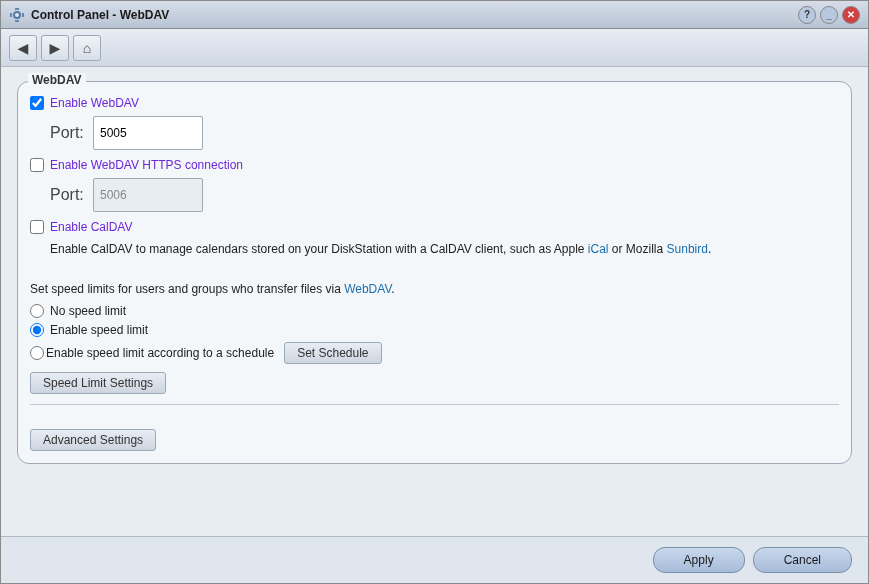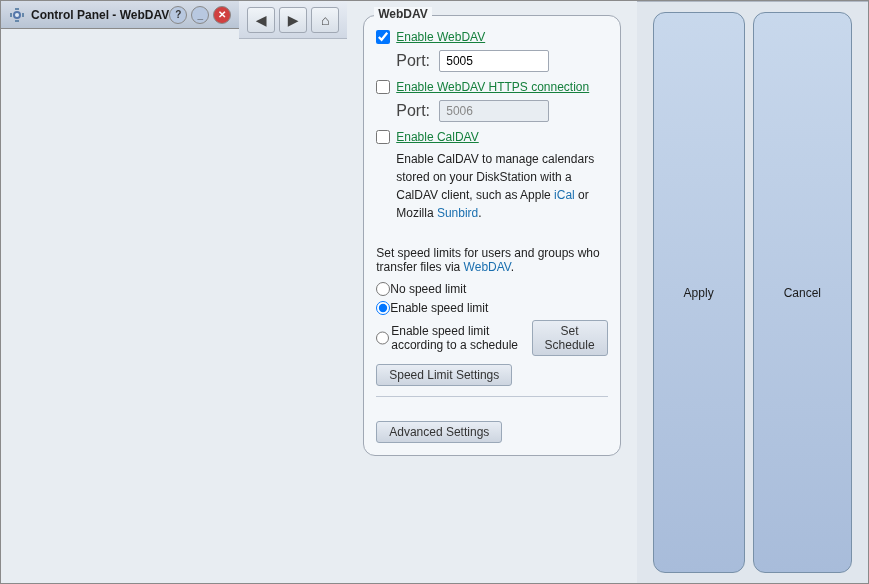--- a/index.html
+++ b/index.html
@@ -10,21 +10,21 @@
       width: 869px;
       height: 584px;
       overflow: hidden;
     }
     .window {
       width: 869px;
       height: 584px;
       background: #e8edf2;
       border: 1px solid #8a8a8a;
       display: flex;
-      flex-direction: row;
+      flex-direction: column;
     }
     .titlebar {
       background: linear-gradient(to bottom, #d6dde8, #b8c4d4);
       border-bottom: 1px solid #8a8a8a;
       padding: 4px 8px;
       display: flex;
       align-items: center;
       justify-content: space-between;
       height: 28px;
     }
@@ -114,38 +114,37 @@
     }
     .checkbox-row {
       display: flex;
       align-items: center;
       gap: 6px;
       margin-bottom: 6px;
       margin-top: 4px;
     }
     .checkbox-label {
       font-size: 12px;
-      color: #15803d;
-      text-decoration: underline;
+      color: #6d28d9;
     }
     .port-row {
       display: flex;
       align-items: center;
       gap: 8px;
       margin-left: 20px;
       margin-bottom: 8px;
     }
     .port-label {
       font-size: 16px;
       color: #444;
       width: 35px;
     }
     .port-input {
       width: 110px;
-      height: 22px;
+      height: 34px;
       border: 1px solid #a0a8b4;
       border-radius: 2px;
       padding: 2px 6px;
       font-size: 12px;
       background: white;
     }
     .port-input:disabled {
       background: #e8edf2;
       color: #888;
     }
@@ -175,20 +174,21 @@
     .speed-desc {
       font-size: 12px;
       color: #222;
       margin-bottom: 8px;
       margin-top: 6px;
     }
     .speed-desc a { color: #1a6faf; text-decoration: none; }
     .radio-row {
       display: flex;
       align-items: flex-start;
+      gap: 6px;
       margin-bottom: 5px;
     }
     .radio-label {
       font-size: 12px;
       color: #222;
     }
     .radio-with-btn {
       display: flex;
       align-items: center;
       gap: 10px;

